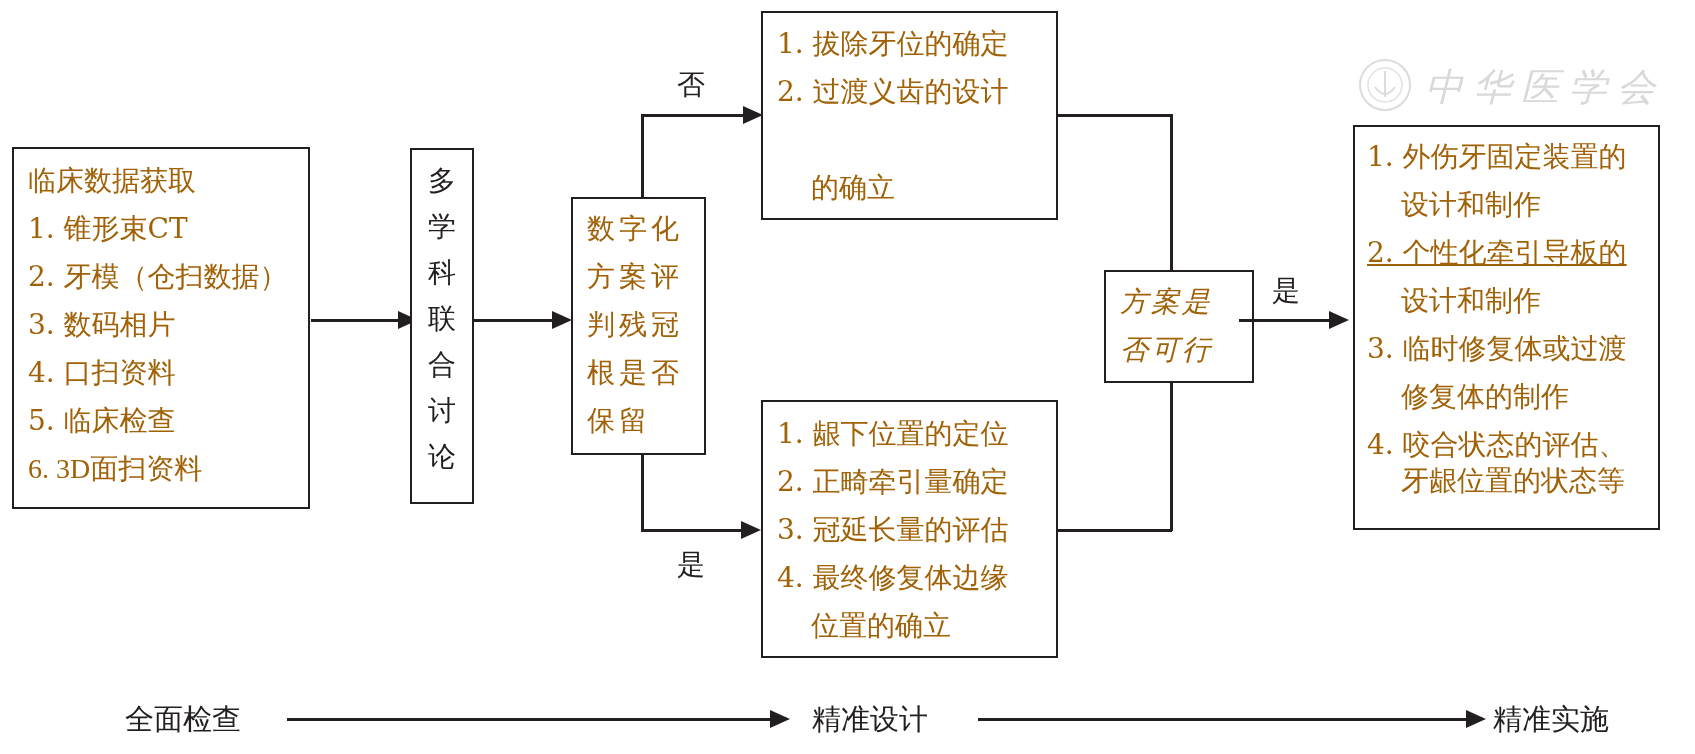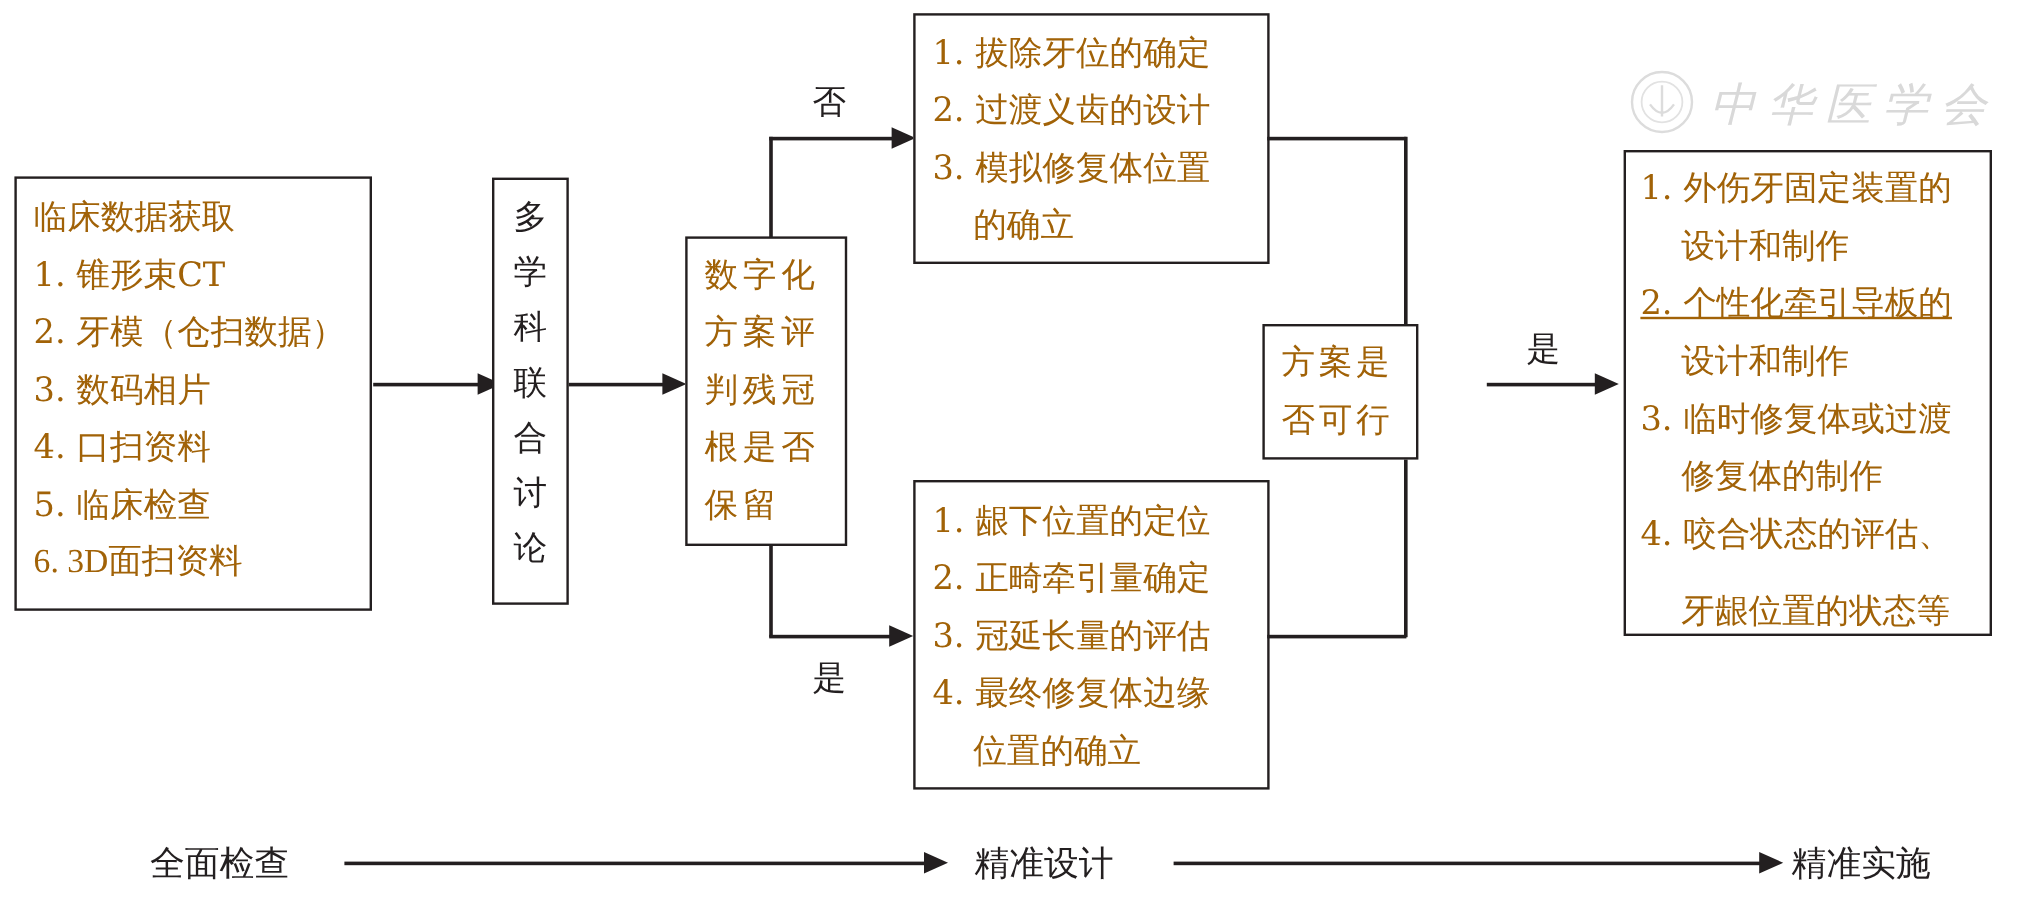--- a/index.html
+++ b/index.html
@@ -68,55 +68,54 @@
 <div class="lbl" style="left:677px;top:68px;">否</div>
 
 <div class="line" style="left:641px;top:455px;width:2.5px;height:76px;"></div>
 <div class="line" style="left:641px;top:529px;width:102px;height:2.5px;"></div>
 <div class="arrow" style="left:741px;top:521px;"></div>
 <div class="lbl" style="left:677px;top:548px;">是</div>
 
 <div class="box" style="left:761px;top:11px;width:297px;height:209px;">
   <div class="txt" style="left:14px;top:7px;">1. 拔除牙位的确定</div>
   <div class="txt" style="left:14px;top:55px;">2. 过渡义齿的设计</div>
-  <div class="txt" style="left:14px;top:103px;">3. 模拟修复体位置</div>
   <div class="txt indent" style="left:14px;top:151px;">的确立</div>
 </div>
 
 <div class="box" style="left:761px;top:400px;width:297px;height:258px;">
   <div class="txt" style="left:14px;top:8px;">1. 龈下位置的定位</div>
   <div class="txt" style="left:14px;top:56px;">2. 正畸牵引量确定</div>
   <div class="txt" style="left:14px;top:104px;">3. 冠延长量的评估</div>
   <div class="txt" style="left:14px;top:152px;">4. 最终修复体边缘</div>
   <div class="txt indent" style="left:14px;top:200px;">位置的确立</div>
 </div>
 
 <div class="line" style="left:1056px;top:114px;width:116px;height:2.5px;"></div>
 <div class="line" style="left:1170px;top:114px;width:2.5px;height:157px;"></div>
 <div class="line" style="left:1056px;top:529px;width:116px;height:2.5px;"></div>
 <div class="line" style="left:1170px;top:382px;width:2.5px;height:149px;"></div>
 
-<div class="box" style="left:1052px;top:270px;width:130px;height:113px;">
+<div class="box" style="left:1104px;top:270px;width:150px;height:113px;font-style:italic;">
   <div class="txt" style="left:14px;top:6px;letter-spacing:3px;">方案是</div>
   <div class="txt" style="left:14px;top:54px;letter-spacing:3px;">否可行</div>
 </div>
 
 <div class="line" style="left:1239px;top:319px;width:92px;height:2.5px;"></div>
 <div class="arrow" style="left:1329px;top:311px;"></div>
 <div class="lbl" style="left:1272px;top:274px;">是</div>
 
 <div class="box" style="left:1353px;top:125px;width:307px;height:405px;">
   <div class="txt" style="left:12px;top:6px;">1. 外伤牙固定装置的</div>
   <div class="txt indent" style="left:12px;top:54px;">设计和制作</div>
   <div class="txt" style="left:12px;top:102px;text-decoration:underline;">2. 个性化牵引导板的</div>
   <div class="txt indent" style="left:12px;top:150px;">设计和制作</div>
   <div class="txt" style="left:12px;top:198px;">3. 临时修复体或过渡</div>
   <div class="txt indent" style="left:12px;top:246px;">修复体的制作</div>
   <div class="txt" style="left:12px;top:294px;">4. 咬合状态的评估、</div>
-  <div class="txt indent" style="left:12px;top:358px;">牙龈位置的状态等</div>
+  <div class="txt indent" style="left:12px;top:330px;">牙龈位置的状态等</div>
 </div>
 
 <div>
   <div class="lbl" style="left:125px;top:702px;font-size:29px;">全面检查</div>
   <div class="line" style="left:287px;top:718px;width:485px;height:2.5px;"></div>
   <div class="arrow" style="left:770px;top:710px;"></div>
   <div class="lbl" style="left:812px;top:702px;font-size:29px;">精准设计</div>
   <div class="line" style="left:978px;top:718px;width:490px;height:2.5px;"></div>
   <div class="arrow" style="left:1466px;top:710px;"></div>
   <div class="lbl" style="left:1493px;top:702px;font-size:29px;">精准实施</div>

